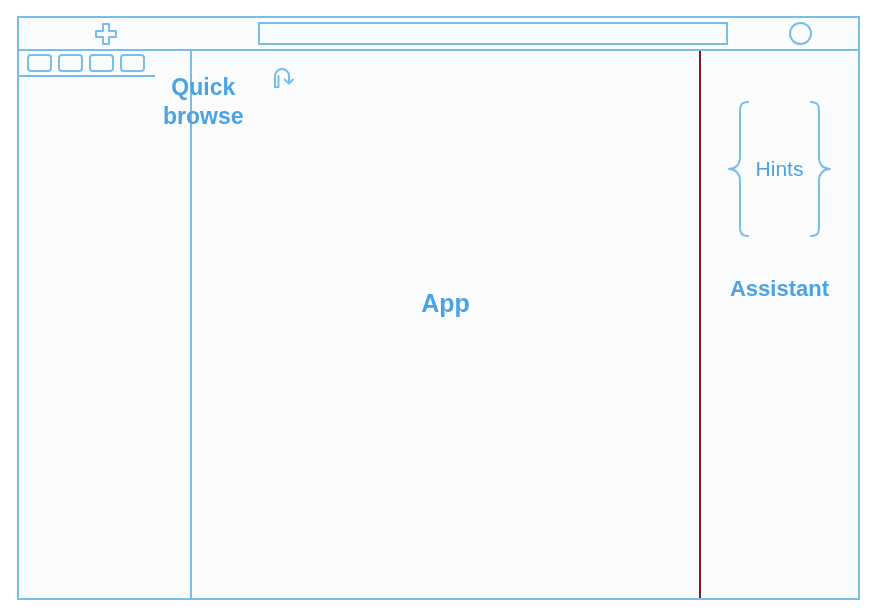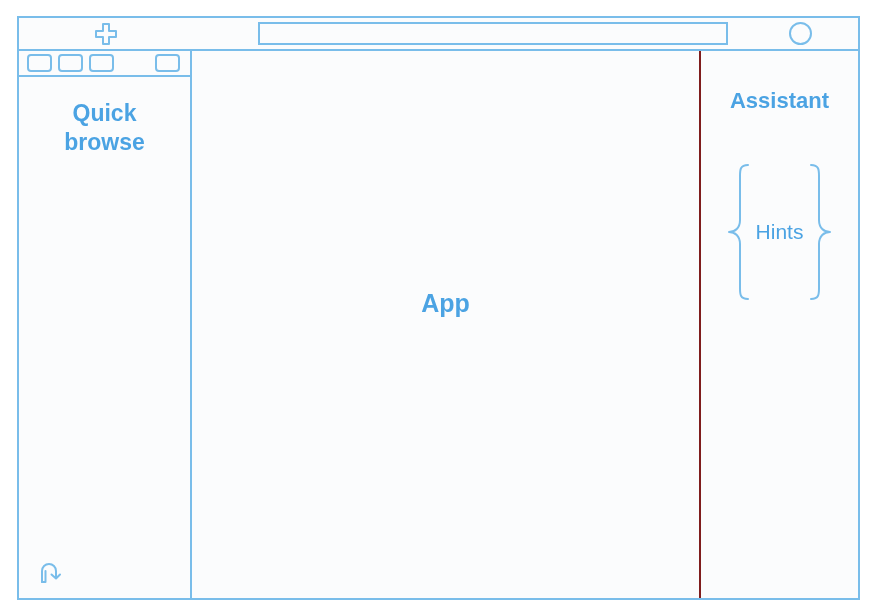--- a/index.html
+++ b/index.html
@@ -105,21 +105,21 @@
     display: flex;
   }
 
   
   #sidebar {
     width: 173px;
     flex: 0 0 auto;
     box-sizing: border-box;
     border-right: 2px solid #79bdea;
     display: flex;
-    flex-direction: column;
+    flex-direction: row;
     position: relative;
   }
   #sidebar-toolbar {
     height: 26px;
     flex: 0 0 auto;
     box-sizing: border-box;
     border-bottom: 2px solid #79bdea;
     display: flex;
     align-items: center;
     padding: 0 8px;
@@ -258,32 +258,32 @@
       </div>
 
     </div>
 
     <div id="app-area">
       <div id="app-label">App</div>
     </div>
 
     <div id="assistant">
 
-      <div id="assistant-title">Assistant</div>
-
       <div id="hints-block">
         <svg class="brace" viewBox="0 0 26 140">
           <path d="M22 3 C14 3 14 8 14 14 V58 C14 66 9 70 3 70 C9 70 14 74 14 82 V126 C14 132 14 137 22 137" fill="none" stroke="#79bdea" stroke-width="2" stroke-linecap="round" stroke-linejoin="round"></path>
         </svg>
 
         <div id="hints-label">Hints</div>
 
         <svg class="brace" viewBox="0 0 26 140">
           <path d="M4 3 C12 3 12 8 12 14 V58 C12 66 17 70 23 70 C17 70 12 74 12 82 V126 C12 132 12 137 4 137" fill="none" stroke="#79bdea" stroke-width="2" stroke-linecap="round" stroke-linejoin="round"></path>
         </svg>
       </div>
 
+      <div id="assistant-title">Assistant</div>
+
       <div id="assistant-spacer"></div>
 
     </div>
 
   </div>
 </div>
 
 </body></html>

